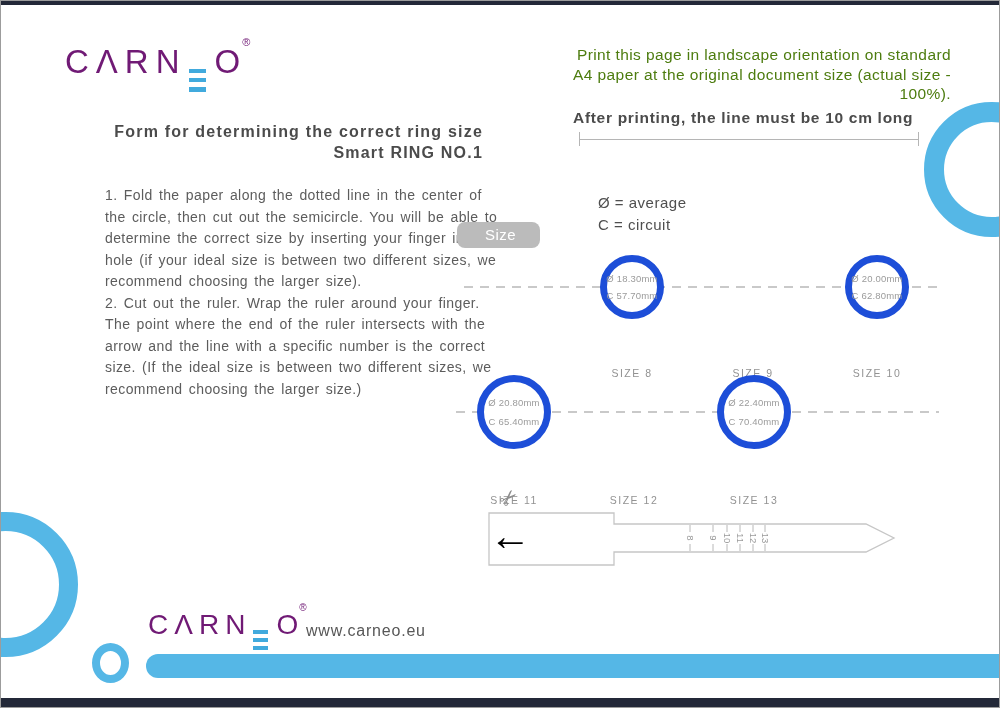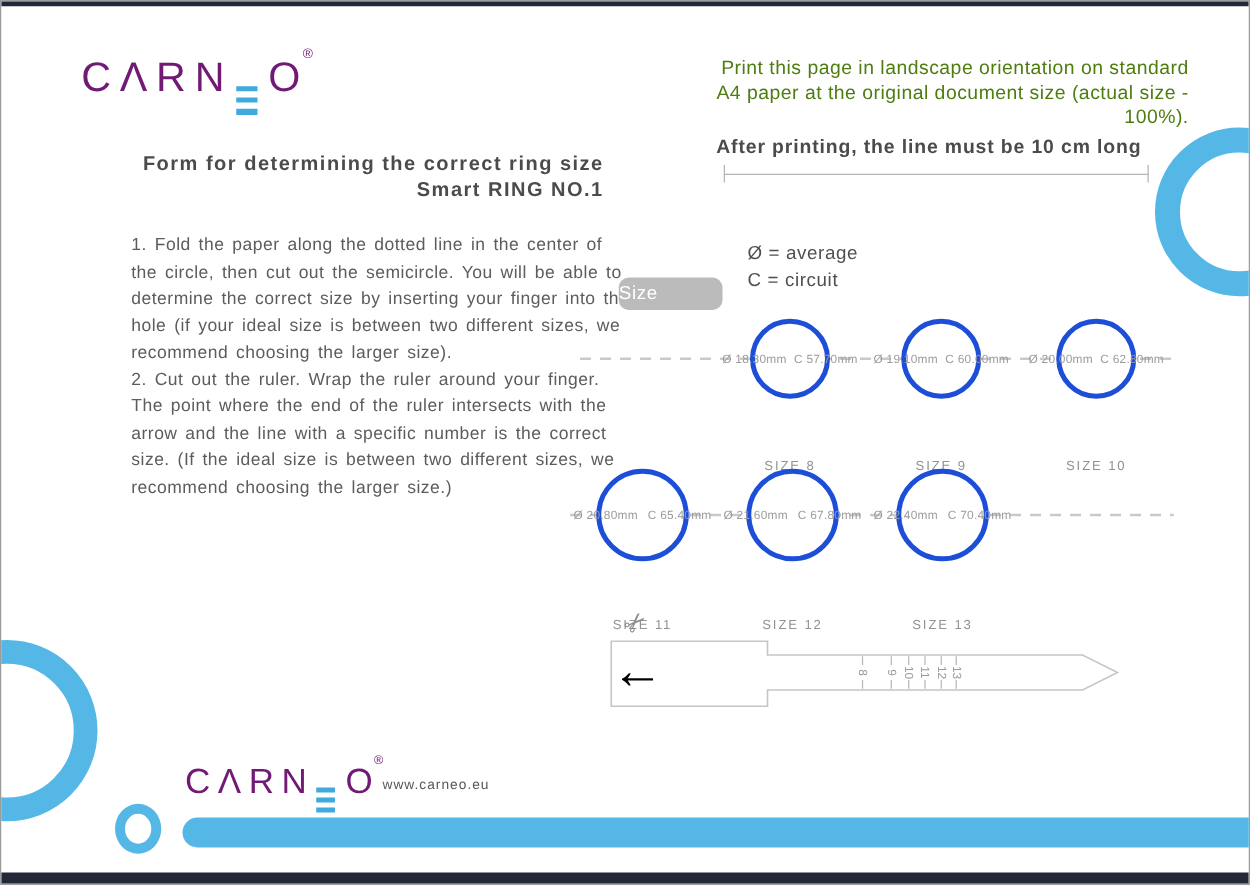--- a/index.html
+++ b/index.html
@@ -44,47 +44,47 @@
     font-size:15.5px; line-height:19.5px; letter-spacing:0.4px; color:#4d7c0f;text-align:right; }
   .bold-note { position:absolute; left:572px; top:108px; width:400px;
     font-size:15.5px; font-weight:bold; letter-spacing:0.7px; color:#4b4b4b; }
   .mline { position:absolute; left:578px; top:138px; width:340px; height:1px; background:#b5b5b5; }
   .mtick { position:absolute; top:131px; width:1px; height:14px; background:#b5b5b5; }
   .mtick.l { left:578px; } .mtick.r { left:917px; }
 
   
   .legend { position:absolute; left:597px; top:191px; font-size:15px; color:#4f4f4f;
     letter-spacing:0.5px; line-height:22px; }
-  .size-badge { position:absolute; left:494px; top:221px; width:83px; height:26px;
+  .size-badge { position:absolute; left:456px; top:221px; width:83px; height:26px;
     background:#bbbbbb; border-radius:8px; color:#ffffff; font-size:15px;
-    line-height:26px; padding-left:0; box-sizing:border-box; letter-spacing:0.5px; }
+    line-height:26px; padding-left:28px; box-sizing:border-box; letter-spacing:0.5px; }
 
   
   .dash { position:absolute; height:2px; z-index:1;
     background:repeating-linear-gradient(90deg,#c9c9c9 0 9px,transparent 9px 16px); }
   .dash.row1 { left:463px; top:285px; width:475px; }
   .dash.row2 { left:455px; top:410px; width:483px; }
-  .circle { position:absolute; background:#fff; border:4px solid #1d4ed8; border-radius:50%;
-    box-sizing:border-box; display:flex; flex-direction:row; align-items:center;
+  .circle { position:absolute; background:#fff; border:7px solid #1d4ed8; border-radius:50%;
+    box-sizing:border-box; display:flex; flex-direction:column; align-items:center;
     justify-content:center; gap:6px; z-index:2; }
   .circle.r1 { width:64px; height:64px; }
   .circle.r2 { width:74px; height:74px; gap:8px; }
   .circle .val { font-size:9.5px; color:#9b9b9b; letter-spacing:0.2px; white-space:nowrap; }
   .size-label { position:absolute; width:90px; text-align:center; font-size:10.5px;
     letter-spacing:1.5px; color:#929292; z-index:2;margin-top:45px; }
 
   
   #ruler-svg { position:absolute; left:480px; top:485px; z-index:2; }
   .scissors { position:absolute; left:499px; top:485px; font-size:21px; color:#8d8d8d;
     transform:rotate(-45deg); z-index:4; }
   .ruler-arrow { position:absolute; left:488px; top:509px; font-size:42px; line-height:52px;
     font-weight:bold; color:#000; z-index:4; }
 
   
-  .website { position:absolute; left:305px; top:621px; font-size:11px; color:#575757;
+  .website { position:absolute; left:305px; top:621px; font-size:16px; color:#575757;
     letter-spacing:0.8px; }
 </style>
 </head>
 <body>
 
 <div id="page">
   <div class="edge top"></div>
 
   <div class="logo header">
     <span>CΛRN</span><span class="logo-e">
@@ -113,40 +113,32 @@
     <div>Ø = average</div>
     <div>C = circuit</div>
   </div>
   <div class="size-badge">Size</div>
 
   <div class="dash row1"></div>
   <div class="circle r1" style="left:599px;top:254px;">
     <div class="val">Ø 18.30mm</div>
     <div class="val">C 57.70mm</div>
   </div>
-  <div class="circle r1" style="left:720px;top:254px;">
-    <div class="val">Ø 19.10mm</div>
-    <div class="val">C 60.00mm</div>
-  </div>
   <div class="circle r1" style="left:844px;top:254px;">
     <div class="val">Ø 20.00mm</div>
     <div class="val">C 62.80mm</div>
   </div>
   <div class="size-label" style="left:586px;top:321px;">SIZE 8</div>
   <div class="size-label" style="left:707px;top:321px;">SIZE 9</div>
   <div class="size-label" style="left:831px;top:321px;">SIZE 10</div>
 
   <div class="dash row2"></div>
   <div class="circle r2" style="left:476px;top:374px;">
     <div class="val">Ø 20.80mm</div>
     <div class="val">C 65.40mm</div>
-  </div>
-  <div class="circle r2" style="left:596px;top:374px;">
-    <div class="val">Ø 21.60mm</div>
-    <div class="val">C 67.80mm</div>
   </div>
   <div class="circle r2" style="left:716px;top:374px;">
     <div class="val">Ø 22.40mm</div>
     <div class="val">C 70.40mm</div>
   </div>
   <div class="size-label" style="left:468px;top:448px;">SIZE 11</div>
   <div class="size-label" style="left:588px;top:448px;">SIZE 12</div>
   <div class="size-label" style="left:708px;top:448px;">SIZE 13</div>
 
   <span class="scissors">✂</span>

